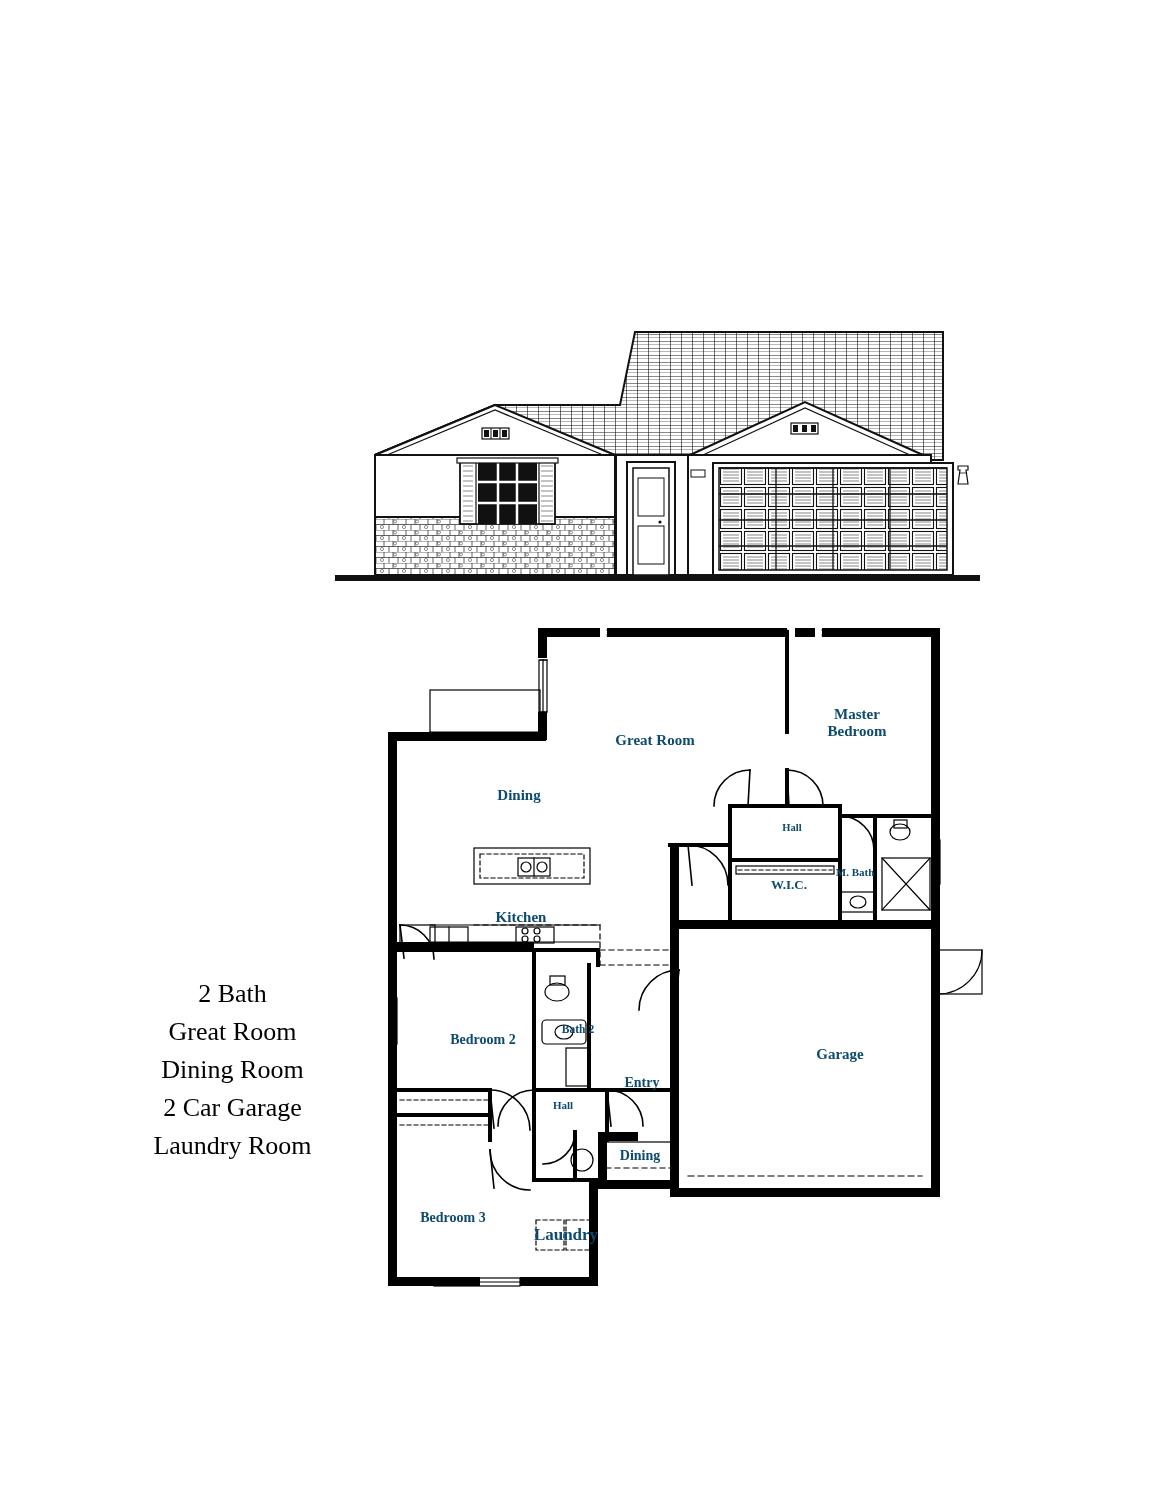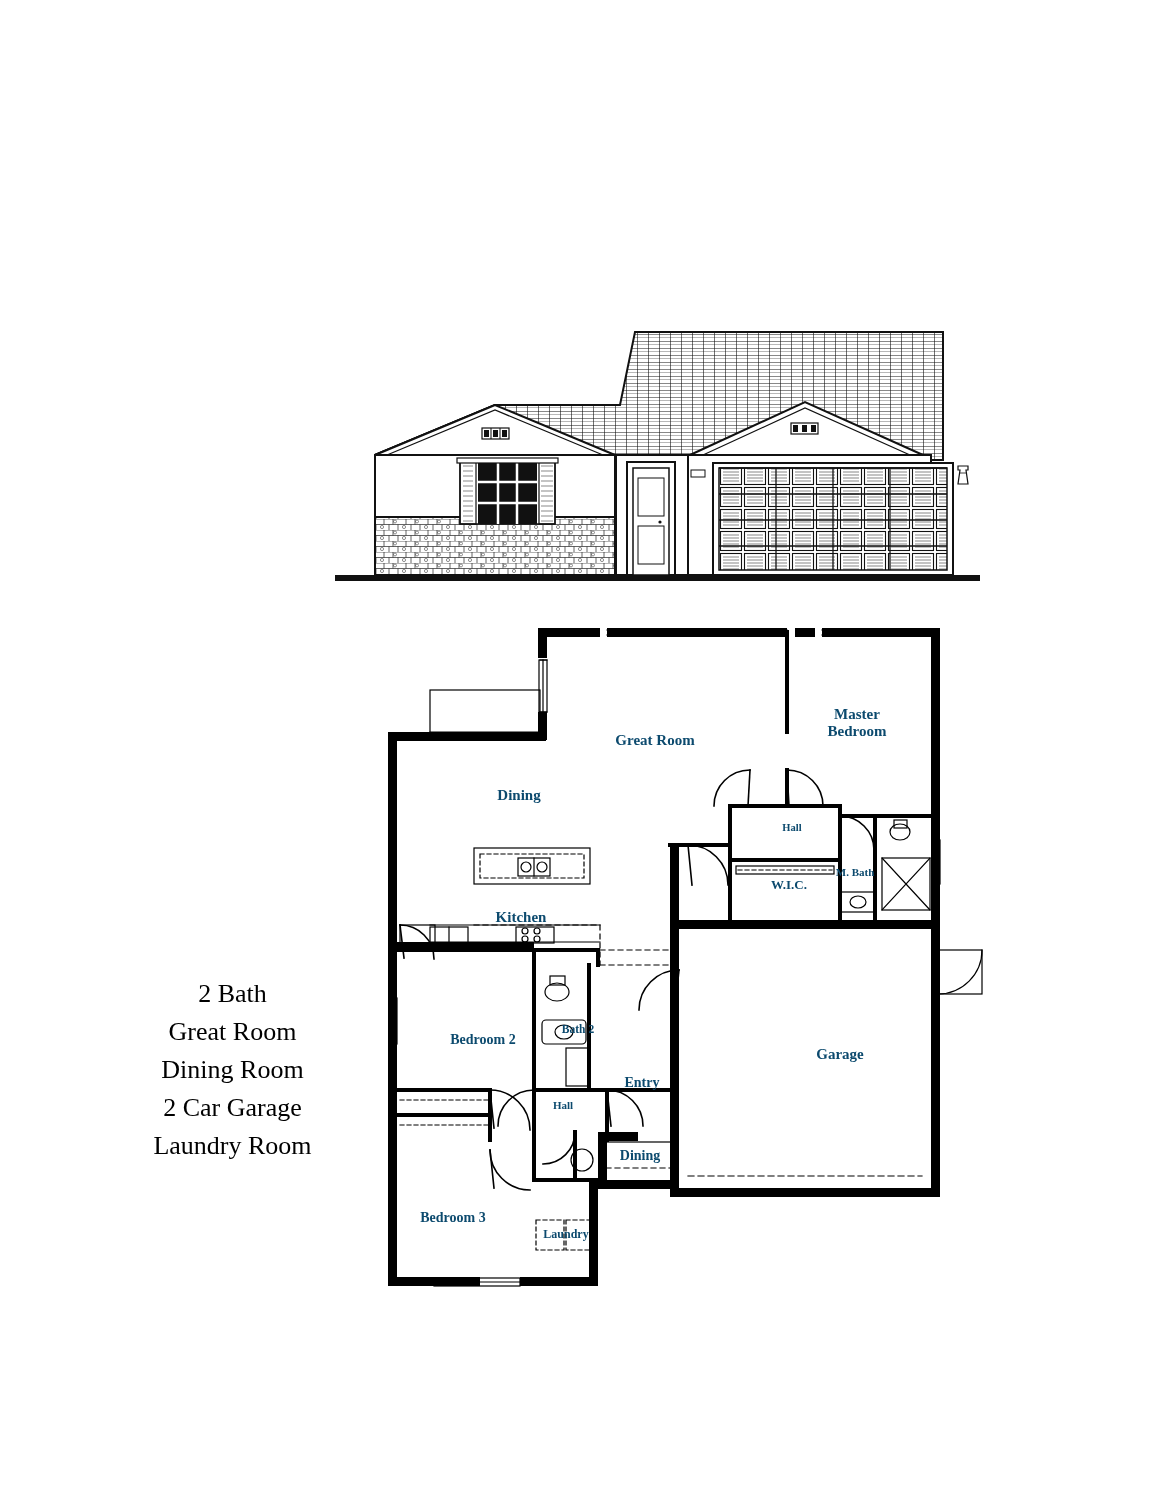--- a/index.html
+++ b/index.html
@@ -382,16 +382,16 @@
     <div class="room-label" style="left:438px; top:435px; font-size:15px;margin-left:32px;">Garage</div>
 
     <div class="room-label" style="left:272px; top:463px; font-size:14px;">Entry</div>
 
     <div class="room-label" style="left:193px; top:485px; font-size:11px;">Hall</div>
 
     <div class="room-label" style="left:270px; top:536px; font-size:14px;">Dining</div>
 
     <div class="room-label" style="left:83px; top:598px; font-size:14px;">Bedroom 3</div>
 
-    <div class="room-label" style="left:196px; top:615px; font-size:12px;">Laundry</div>
+    <div class="room-label" style="left:196px; top:615px; font-size:17px;">Laundry</div>
   </div>
 
 </div>
 
 </body></html>

